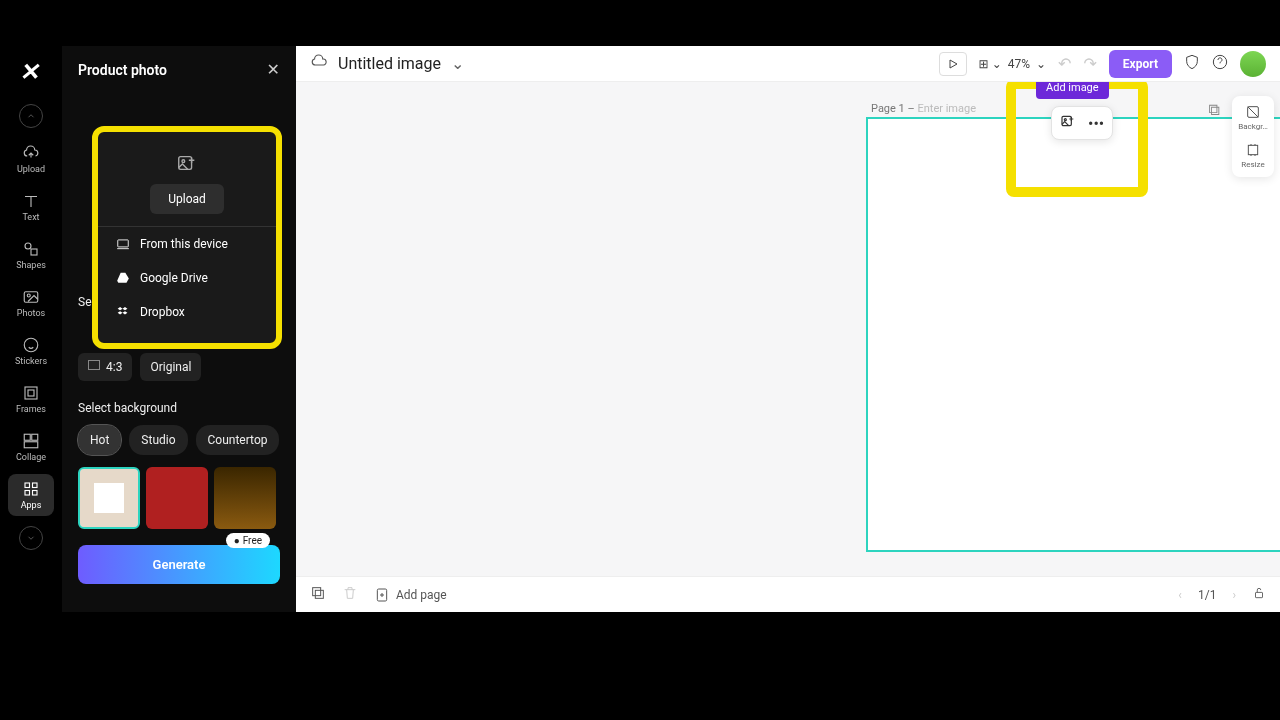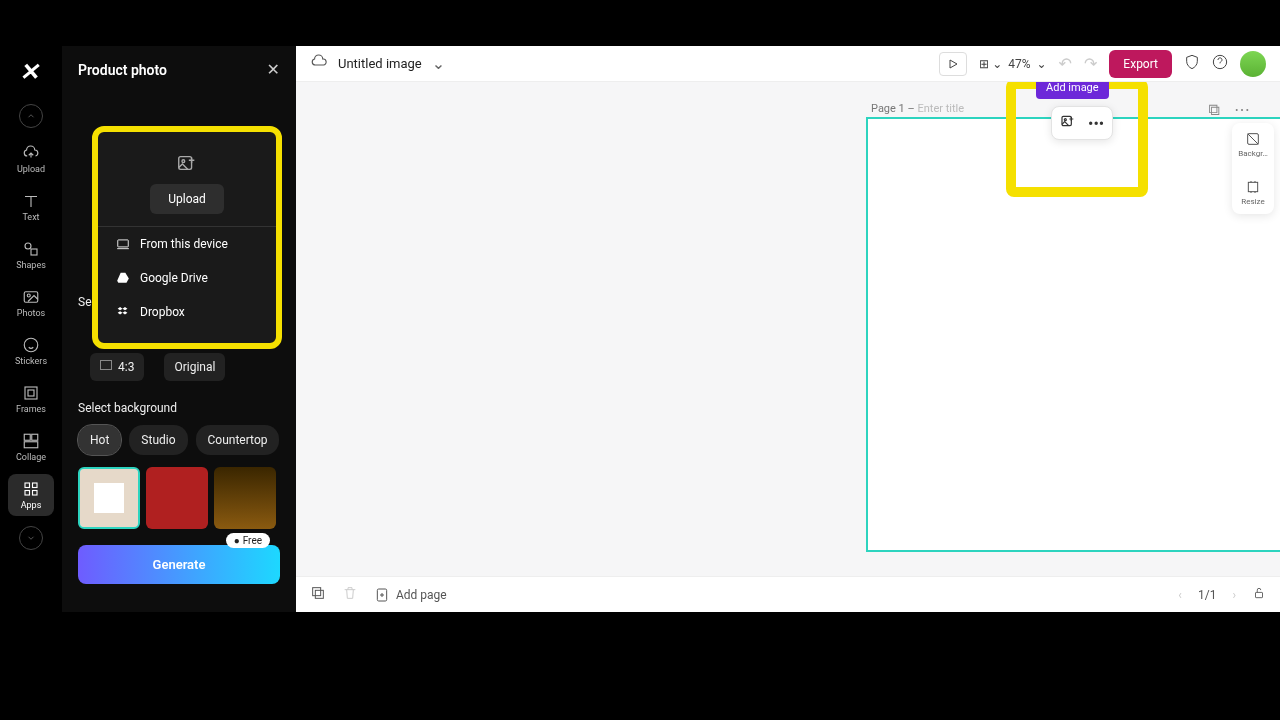--- a/index.html
+++ b/index.html
@@ -15,54 +15,54 @@
 .panel-head { display:flex; align-items:center; justify-content:space-between; padding:14px 16px 10px; }
 .panel-head h2 { font-size:14px; font-weight:600; }
 .close-x { color:#ccc; font-size:16px; cursor:pointer; }
 .section-label { font-size:12px; color:#eee; padding:4px 16px 8px; display:flex; justify-content:space-between; align-items:center; }
 .upload-drop { position:absolute; left:92px; top:126px; width:190px; background:#1a1a1a; border:6px solid #f5e000; border-radius:12px; padding:14px 0; z-index:50; }
 .upload-drop-top { display:flex; flex-direction:column; align-items:center; padding:6px 18px 12px; border-bottom:1px solid #333; }
 .upload-btn { background:#2e2e2e; color:#fff; font-size:12px; padding:8px 18px; border:none; border-radius:6px; margin-top:10px; cursor:pointer; }
 .upload-src { display:flex; align-items:center; gap:10px; padding:10px 18px; font-size:12px; color:#fff; cursor:pointer; }
 .upload-src svg, .upload-src .ic { width:14px; height:14px; flex-shrink:0; }
 .ratio-row { display:flex; gap:8px; padding:6px 16px; }
-.ratio-chip { background:#222; color:#eee; font-size:12px; padding:7px 10px; border-radius:6px; display:flex; align-items:flex-start; gap:6px; cursor:pointer;margin-left:12px; }
+.ratio-chip { background:#222; color:#eee; font-size:12px; padding:7px 10px; border-radius:6px; display:flex; align-items:flex-start; gap:6px; cursor:pointer; }
 .ratio-chip .box { width:10px; height:10px; border:1.5px solid #888; }
 .bg-tabs { display:flex; gap:8px; padding:6px 16px; }
 .bg-tab { background:#222; color:#eee; font-size:12px; padding:8px 12px; border-radius:14px; cursor:pointer; }
 .bg-tab.sel { background:#333; outline:1px solid #555; }
 .thumbs { display:flex; gap:6px; padding:6px 16px; }
 .thumb { width:62px; height:62px; border-radius:6px; }
 .thumb.a { background:linear-gradient(#fff,#fff); border:2px solid #2dd4bf; box-shadow:inset 0 0 0 14px #e6d9c9; }
 .thumb.b { background:#b02020; }
 .thumb.c { background:linear-gradient(#3a2600,#8a5a10); }
 .gen-wrap { padding:10px 16px 0; position:relative; }
 .gen-btn { width:100%; background:linear-gradient(90deg,#6e5cff,#1dd8ff); color:#fff; font-size:13px; font-weight:600; padding:12px; border:none; border-radius:8px; cursor:pointer; }
 .free-badge { position:absolute; right:26px; top:-2px; background:#fff; color:#222; font-size:10px; padding:2px 8px; border-radius:10px; display:flex; align-items:center; gap:3px; }
 .canvas-area { flex:1; background:#fff; display:flex; flex-direction:column; position:relative; }
 .topbar { height:36px; border-bottom:1px solid #eee; display:flex; align-items:center; padding:0 14px; gap:10px; }
 .tb-left { display:flex; align-items:center; gap:10px; flex:1; }
 .cloud-ic { color:#555; }
-.title-t { font-size:13px; color:#222; }
+.title-t { font-size:16px; color:#222; }
 .chev-d { color:#666; }
 .tb-right { display:flex; align-items:center; gap:12px; }
 .play-ic { width:28px; height:24px; border:1px solid #ddd; border-radius:4px; display:flex; align-items:center; justify-content:center; }
 .zoom-grp { display:flex; align-items:center; gap:6px; font-size:12px; color:#444; }
-.export-b { background:#be185d; color:#fff; font-size:12px; font-weight:400; padding:7px 14px; border:none; border-radius:6px; cursor:pointer; }
+.export-b { background:#8b5cf6; color:#fff; font-size:12px; font-weight:700; padding:7px 14px; border:none; border-radius:6px; cursor:pointer; }
 .ico-btn { color:#444; cursor:pointer; }
 .avatar { width:26px; height:26px; border-radius:50%; background:linear-gradient(#7dd653,#5bb234); }
 .canvas-main { flex:1; background:#f6f6f7; position:relative; overflow:hidden; }
 .page-lbl { position:absolute; left:575px; top:20px; font-size:11px; color:#777; }
 .page-lbl .ph { color:#bbb; }
 .page-ctrl { position:absolute; right:30px; top:18px; display:flex; gap:14px; color:#888; }
 .artboard { position:absolute; left:570px; top:35px; width:435px; height:435px; background:#fff; border:2px solid #2dd4bf; }
 .yellow-frame { position:absolute; left:710px; top:-3px; width:142px; height:118px; border:10px solid #f5e000; border-radius:8px; z-index:40; background:transparent; }
 .tooltip { position:absolute; left:740px; top:-6px; background:#6d28d9; color:#fff; font-size:11px; padding:5px 10px; border-radius:4px; z-index:45; }
 .mini-toolbar { position:absolute; left:755px; top:24px; background:#fff; border:1px solid #e3e3e3; border-radius:8px; padding:6px 8px; display:flex; gap:12px; align-items:center; z-index:42; box-shadow:0 2px 8px rgba(0,0,0,.1); }
-.right-dock { position:absolute; right:6px; top:14px; width:42px; background:#fff; border-radius:8px; box-shadow:0 2px 10px rgba(0,0,0,.1); padding:8px 0; display:flex; flex-direction:column; align-items:center; gap:21px;margin-top:27px; }
+.right-dock { position:absolute; right:6px; top:14px; width:42px; background:#fff; border-radius:8px; box-shadow:0 2px 10px rgba(0,0,0,.1); padding:8px 0; display:flex; flex-direction:column; align-items:center; gap:11px; }
 .dock-it { display:flex; flex-direction:column; align-items:center; font-size:8px; color:#666; gap:2px; }
 .bottombar { height:36px; border-top:1px solid #eee; display:flex; align-items:center; padding:0 14px; justify-content:space-between; font-size:12px; color:#555; }
 .bb-left, .bb-right { display:flex; align-items:center; gap:16px; }
 .addpage { display:flex; align-items:center; gap:6px; cursor:pointer; }
 .sel-label { font-size:12px; color:#eee; padding:6px 16px 4px; }
 .hidden-area { height:200px; }
 </style>
 </head>
 <body>
 
@@ -200,21 +200,21 @@
               <path d="M12 2l8 3v6c0 5-3.5 9-8 11-4.5-2-8-6-8-11V5l8-3z"></path>
             </svg></span>
         <span class="ico-btn"><svg width="16" height="16" viewBox="0 0 24 24" fill="none" stroke="currentColor" stroke-width="1.5">
               <circle cx="12" cy="12" r="10"></circle>
               <path d="M9 9a3 3 0 115 2c-1 1-2 1-2 3m0 3h.01"></path>
             </svg></span>
         <div class="avatar"></div>
       </div>
     </div>
     <div class="canvas-main">
-      <div class="page-lbl"><span>Page 1 –</span> <span class="ph">Enter title</span></div>
+      <div class="page-lbl"><span>Page 1 –</span> <span class="ph">Enter image</span></div>
       <div class="page-ctrl">
         <span>⧉</span>
         <span>⋯</span>
       </div>
       <div class="artboard"></div>
       <div class="yellow-frame"></div>
       <div class="tooltip">Add image</div>
       <div class="mini-toolbar">
         <span><svg width="16" height="16" viewBox="0 0 24 24" fill="none" stroke="#333" stroke-width="1.8">
               <rect x="3" y="5" width="14" height="14" rx="2"></rect>

